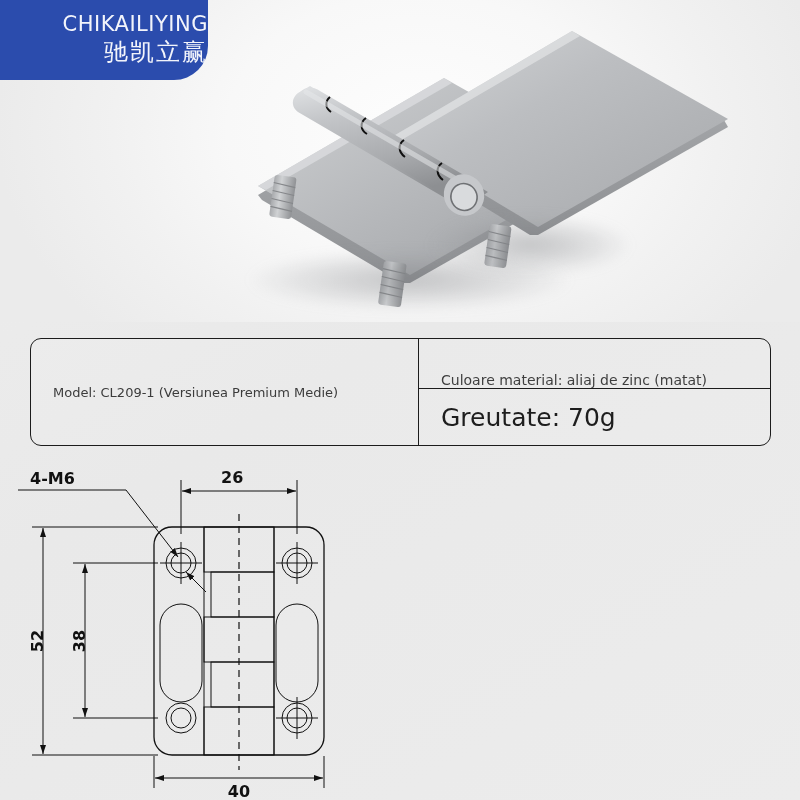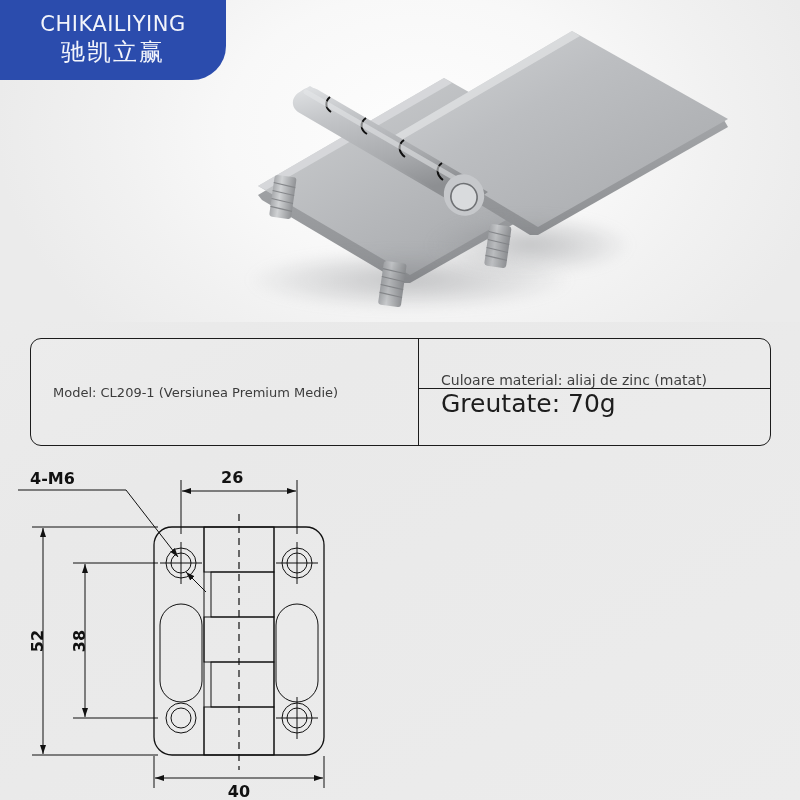--- a/index.html
+++ b/index.html
@@ -28,26 +28,26 @@
     position: absolute;
     background: radial-gradient(ellipse at center, rgba(120,122,126,0.42) 0%, rgba(140,142,146,0.18) 48%, rgba(160,162,166,0) 72%);
     filter: blur(6px);
     pointer-events: none;
   }
 
   
   #brand-badge {
     position: absolute;
     left: 0; top: 0;
-    width: 226px; height: 80px;
+    width: 208px; height: 80px;
     background: #2b4cad;
     border-bottom-right-radius: 34px;
     display: flex;
     flex-direction: column;
-    align-items: center;
+    align-items: flex-end;
     justify-content: center;
     color: #f2f4fb;
     z-index: 6;
   }
   #brand-latin {
     font-size: 21px;
     letter-spacing: 0.5px;
     line-height: 1.05;
     font-weight: 400;
   }
@@ -97,21 +97,21 @@
     box-sizing: border-box;
     border-bottom: 1.6px solid #1c1c1c;
   }
   #spec-material {
     font-size: 14px;
     color: #3f3f3f;
   }
   #spec-weight-cell {
     flex: 1;
     display: flex;
-    align-items: flex-start;
+    align-items: center;
     padding-left: 22px;
     box-sizing: border-box;
   }
   #spec-weight {
     font-size: 25px;
     color: #1d1d1d;
   }
 
   
   #drawing-area {

